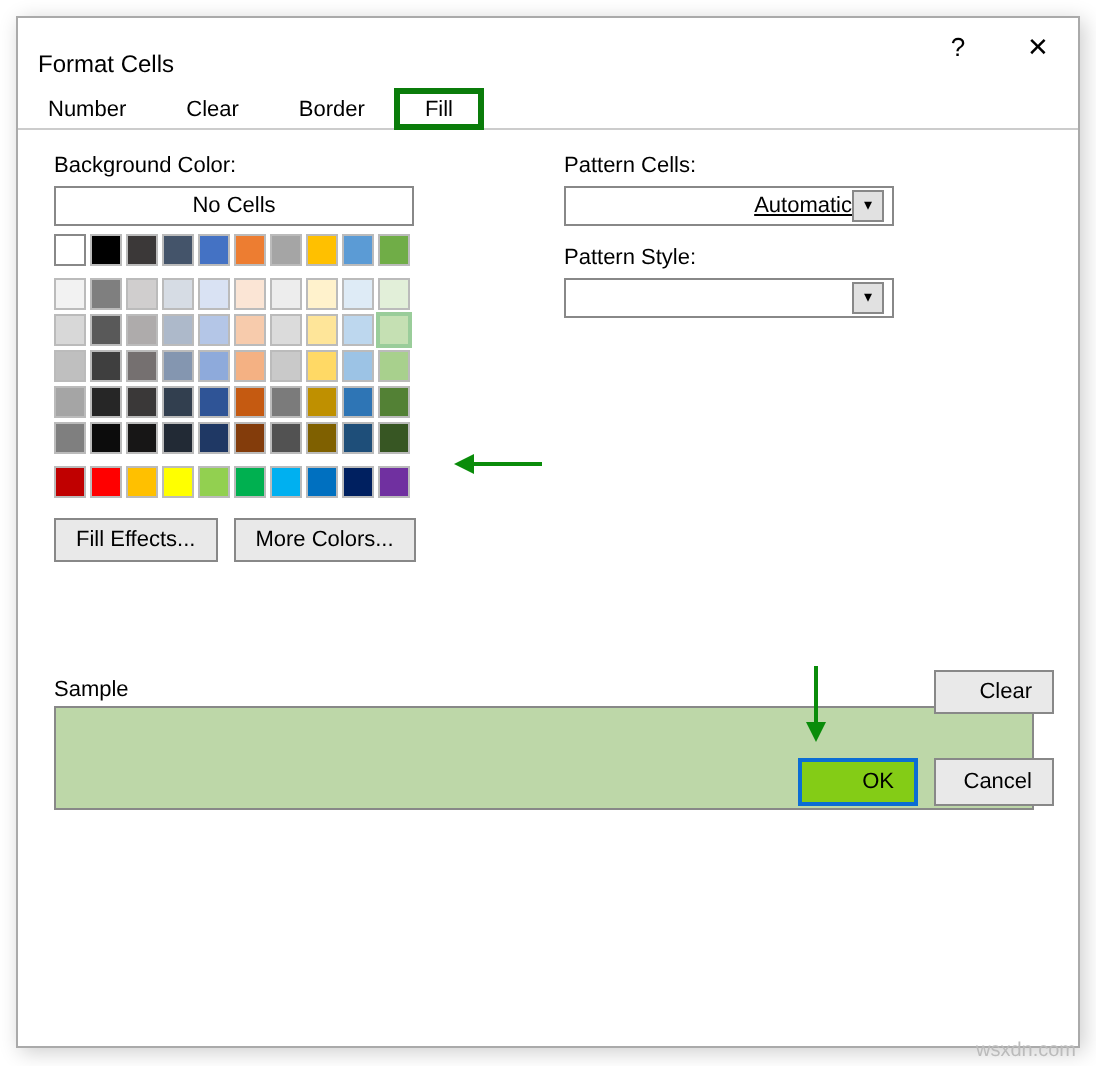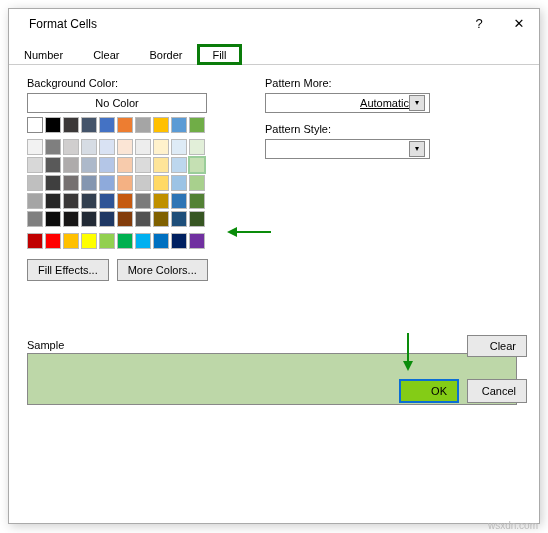--- a/index.html
+++ b/index.html
@@ -1,26 +1,26 @@
 <!DOCTYPE html>
 <html><head>
   <meta charset="utf-8">
   <style>
     * { box-sizing: border-box; font-family: "Segoe UI", Tahoma, sans-serif; font-size: 11px; }
     body { margin: 0; background: #fff; width: 548px; height: 533px; position: relative; }
     .dialog { position: absolute; left: 8px; top: 8px; width: 532px; height: 516px; border: 1px solid #aaa; background: #fff; box-shadow: 2px 2px 10px rgba(0,0,0,0.2); }
-    .titlebar { height: 30px; display: flex; align-items: center; padding-left: 20px; }
+    .titlebar { height: 30px; display: flex; align-items: flex-end; padding-left: 10px; }
     .titlebar .title { flex: 1; font-size: 12px; }
     .titlebar .btn { width: 40px; height: 30px; text-align: center; line-height: 30px; font-size: 13px; }
     .tabs { display: flex; height: 26px; border-bottom: 1px solid #ccc; align-items: flex-end; }
     .tab { padding: 4px 14px; border: 1px solid transparent; border-bottom: none; position: relative; top: 1px; }
     .tab.active { border-color: #ccc; background: #fff; }
     .tab.highlight { outline: 3px solid #0a7c0a; outline-offset: -3px; }
     .content { padding: 12px 18px; position: relative; }
-    .row { display: flex; gap: 28px; }
+    .row { display: flex; gap: 45px; }
     .col-left { width: 210px; }
     .col-right { flex: 1; }
     .label { margin-bottom: 4px; }
     .nocolor-btn { width: 180px; height: 20px; border: 1px solid #888; background: #fff; padding: 0; margin-bottom: 4px; }
     .palette { display: flex; flex-wrap: wrap; width: 185px; gap: 2px; margin-bottom: 6px; }
     .sw { width: 16px; height: 16px; border: 1px solid #bbb; }
     .sw.white { border: 1px solid #888; }
     .sw.selected { outline: 2px solid #9acd9a; outline-offset: -1px; }
     .btns-row { display: flex; gap: 8px; margin-top: 10px; }
     .dlg-btn { border: 1px solid #888; background: #e9e9e9; padding: 4px 10px; min-width: 60px; text-align: right; }
@@ -54,21 +54,21 @@
   <div class="tabs" id="tabs">
       <div class="tab">Number</div>
       <div class="tab">Clear</div>
       <div class="tab">Border</div>
       <div class="tab active highlight">Fill</div>
     </div>
   <div class="content">
     <div class="row">
       <div class="col-left">
         <div class="label">Background Color:</div>
-        <button class="nocolor-btn">No Color</button>
+        <button class="nocolor-btn">No Cells</button>
         <div class="palette" id="p1">
             <div class="sw white" style="background: rgb(255, 255, 255);"></div>
             <div class="sw" style="background: rgb(0, 0, 0);"></div>
             <div class="sw" style="background: rgb(59, 56, 56);"></div>
             <div class="sw" style="background: rgb(68, 84, 106);"></div>
             <div class="sw" style="background: rgb(68, 114, 196);"></div>
             <div class="sw" style="background: rgb(237, 125, 49);"></div>
             <div class="sw" style="background: rgb(165, 165, 165);"></div>
             <div class="sw" style="background: rgb(255, 192, 0);"></div>
             <div class="sw" style="background: rgb(91, 155, 213);"></div>
@@ -138,21 +138,21 @@
             <div class="sw" style="background: rgb(0, 32, 96);"></div>
             <div class="sw" style="background: rgb(112, 48, 160);"></div>
           </div>
         <div class="btns-row">
           <button class="dlg-btn">Fill Effects...</button>
           <button class="dlg-btn">More Colors...</button>
         </div>
       </div>
       <div class="col-right">
         <div class="fld">
-          <div class="label">Pattern More:</div>
+          <div class="label">Pattern Cells:</div>
           <div class="dropdown">
             <span class="val">Automatic</span>
             <span class="arrow">▾</span>
           </div>
         </div>
         <div class="fld">
           <div class="label">Pattern Style:</div>
           <div class="dropdown">
             <span class="val"></span>
             <span class="arrow">▾</span>

